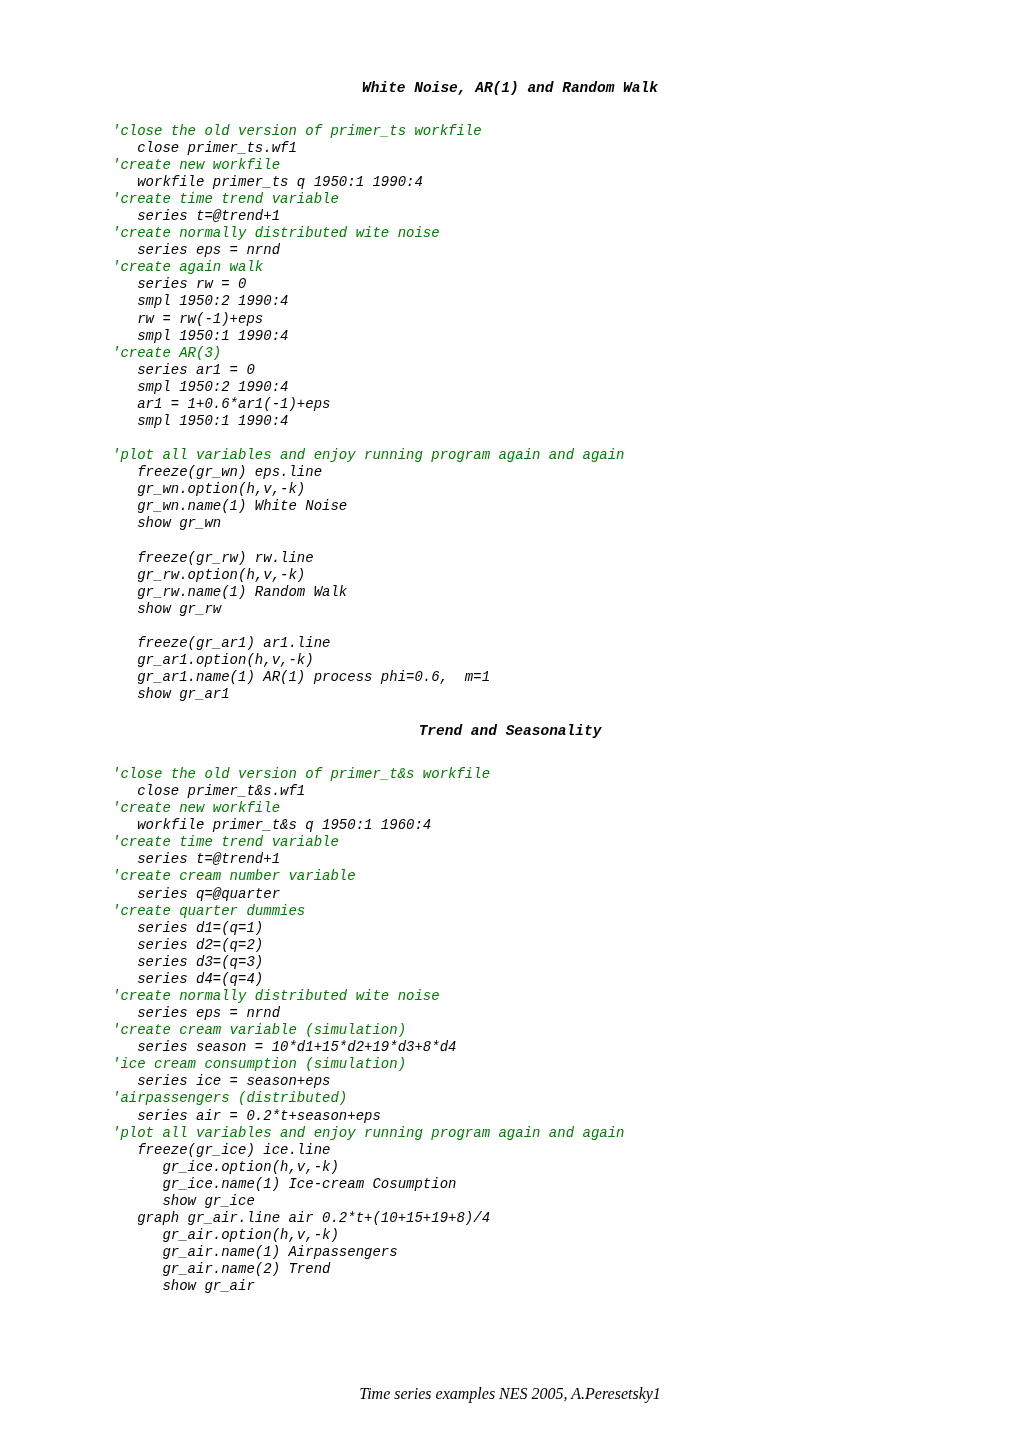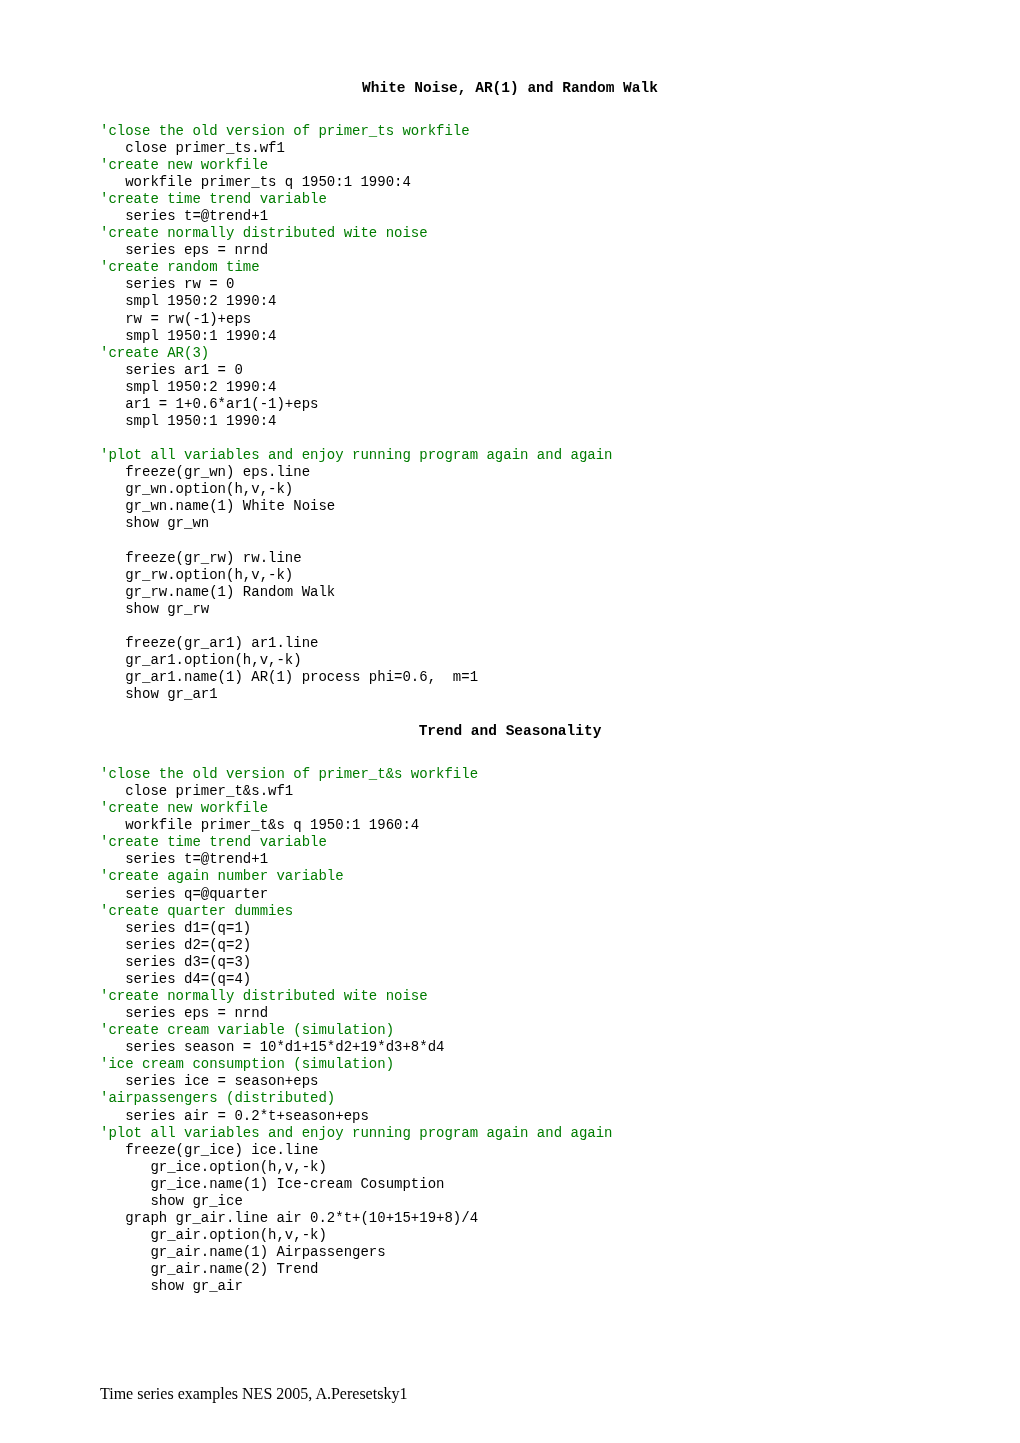--- a/index.html
+++ b/index.html
@@ -13,63 +13,64 @@
   }
   .page {
     padding: 80px 100px 56px 100px;
     font-family: "Times New Roman", Times, serif;
     font-size: 14.5px;
     line-height: 1.15;
     color: #000;
     box-sizing: border-box;
     height: 100%;
     position: relative;
+    font-style: italic;
   }
   .title {
     text-align: center;
     font-family: "Courier New", Courier, monospace;
     font-weight: bold;
     font-size: 14.5px;
     margin-bottom: 26px;
   }
   pre.code {
     font-family: "Courier New", Courier, monospace;
     font-size: 14px;
     line-height: 1.22;
     white-space: pre;
-    margin: 0;
+    margin: 12px;
   }
   .comment { color: #007c00; }
   .footer {
     position: absolute;
     left: 100px;
     right: 100px;
     bottom: 40px;
     font-family: "Times New Roman", Times, serif;
     font-size: 16px;
     display: flex;
-    justify-content: flex-start;
+    justify-content: center;
   }
 </style>
 </head>
 <body>
 
 <div class="page">
 
   <div class="title">White Noise,  AR(1)  and  Random Walk</div>
 
   <pre class="code" id="codeblock1"><span class="comment">'close the old version of primer_ts workfile</span>
    close primer_ts.wf1
 <span class="comment">'create new workfile</span>
    workfile primer_ts q 1950:1 1990:4
 <span class="comment">'create time trend variable</span>
    series t=@trend+1
 <span class="comment">'create normally distributed wite noise</span>
    series eps = nrnd
-<span class="comment">'create random time</span>
+<span class="comment">'create again walk</span>
    series rw = 0
    smpl 1950:2 1990:4
    rw = rw(-1)+eps
    smpl 1950:1 1990:4
 <span class="comment">'create AR(3)</span>
    series ar1 = 0
    smpl 1950:2 1990:4
    ar1 = 1+0.6*ar1(-1)+eps
    smpl 1950:1 1990:4
 
@@ -90,21 +91,21 @@
    show gr_ar1</pre>
 
   <div class="title" style="margin-top:20px;">Trend and Seasonality</div>
 
   <pre class="code" id="codeblock2"><span class="comment">'close the old version of primer_t&amp;s workfile</span>
    close primer_t&amp;s.wf1
 <span class="comment">'create new workfile</span>
    workfile primer_t&amp;s q 1950:1 1960:4
 <span class="comment">'create time trend variable</span>
    series t=@trend+1
-<span class="comment">'create again number variable</span>
+<span class="comment">'create cream number variable</span>
    series q=@quarter
 <span class="comment">'create quarter dummies</span>
    series d1=(q=1)
    series d2=(q=2)
    series d3=(q=3)
    series d4=(q=4)
 <span class="comment">'create normally distributed wite noise</span>
    series eps = nrnd
 <span class="comment">'create cream variable (simulation)</span>
    series season = 10*d1+15*d2+19*d3+8*d4

